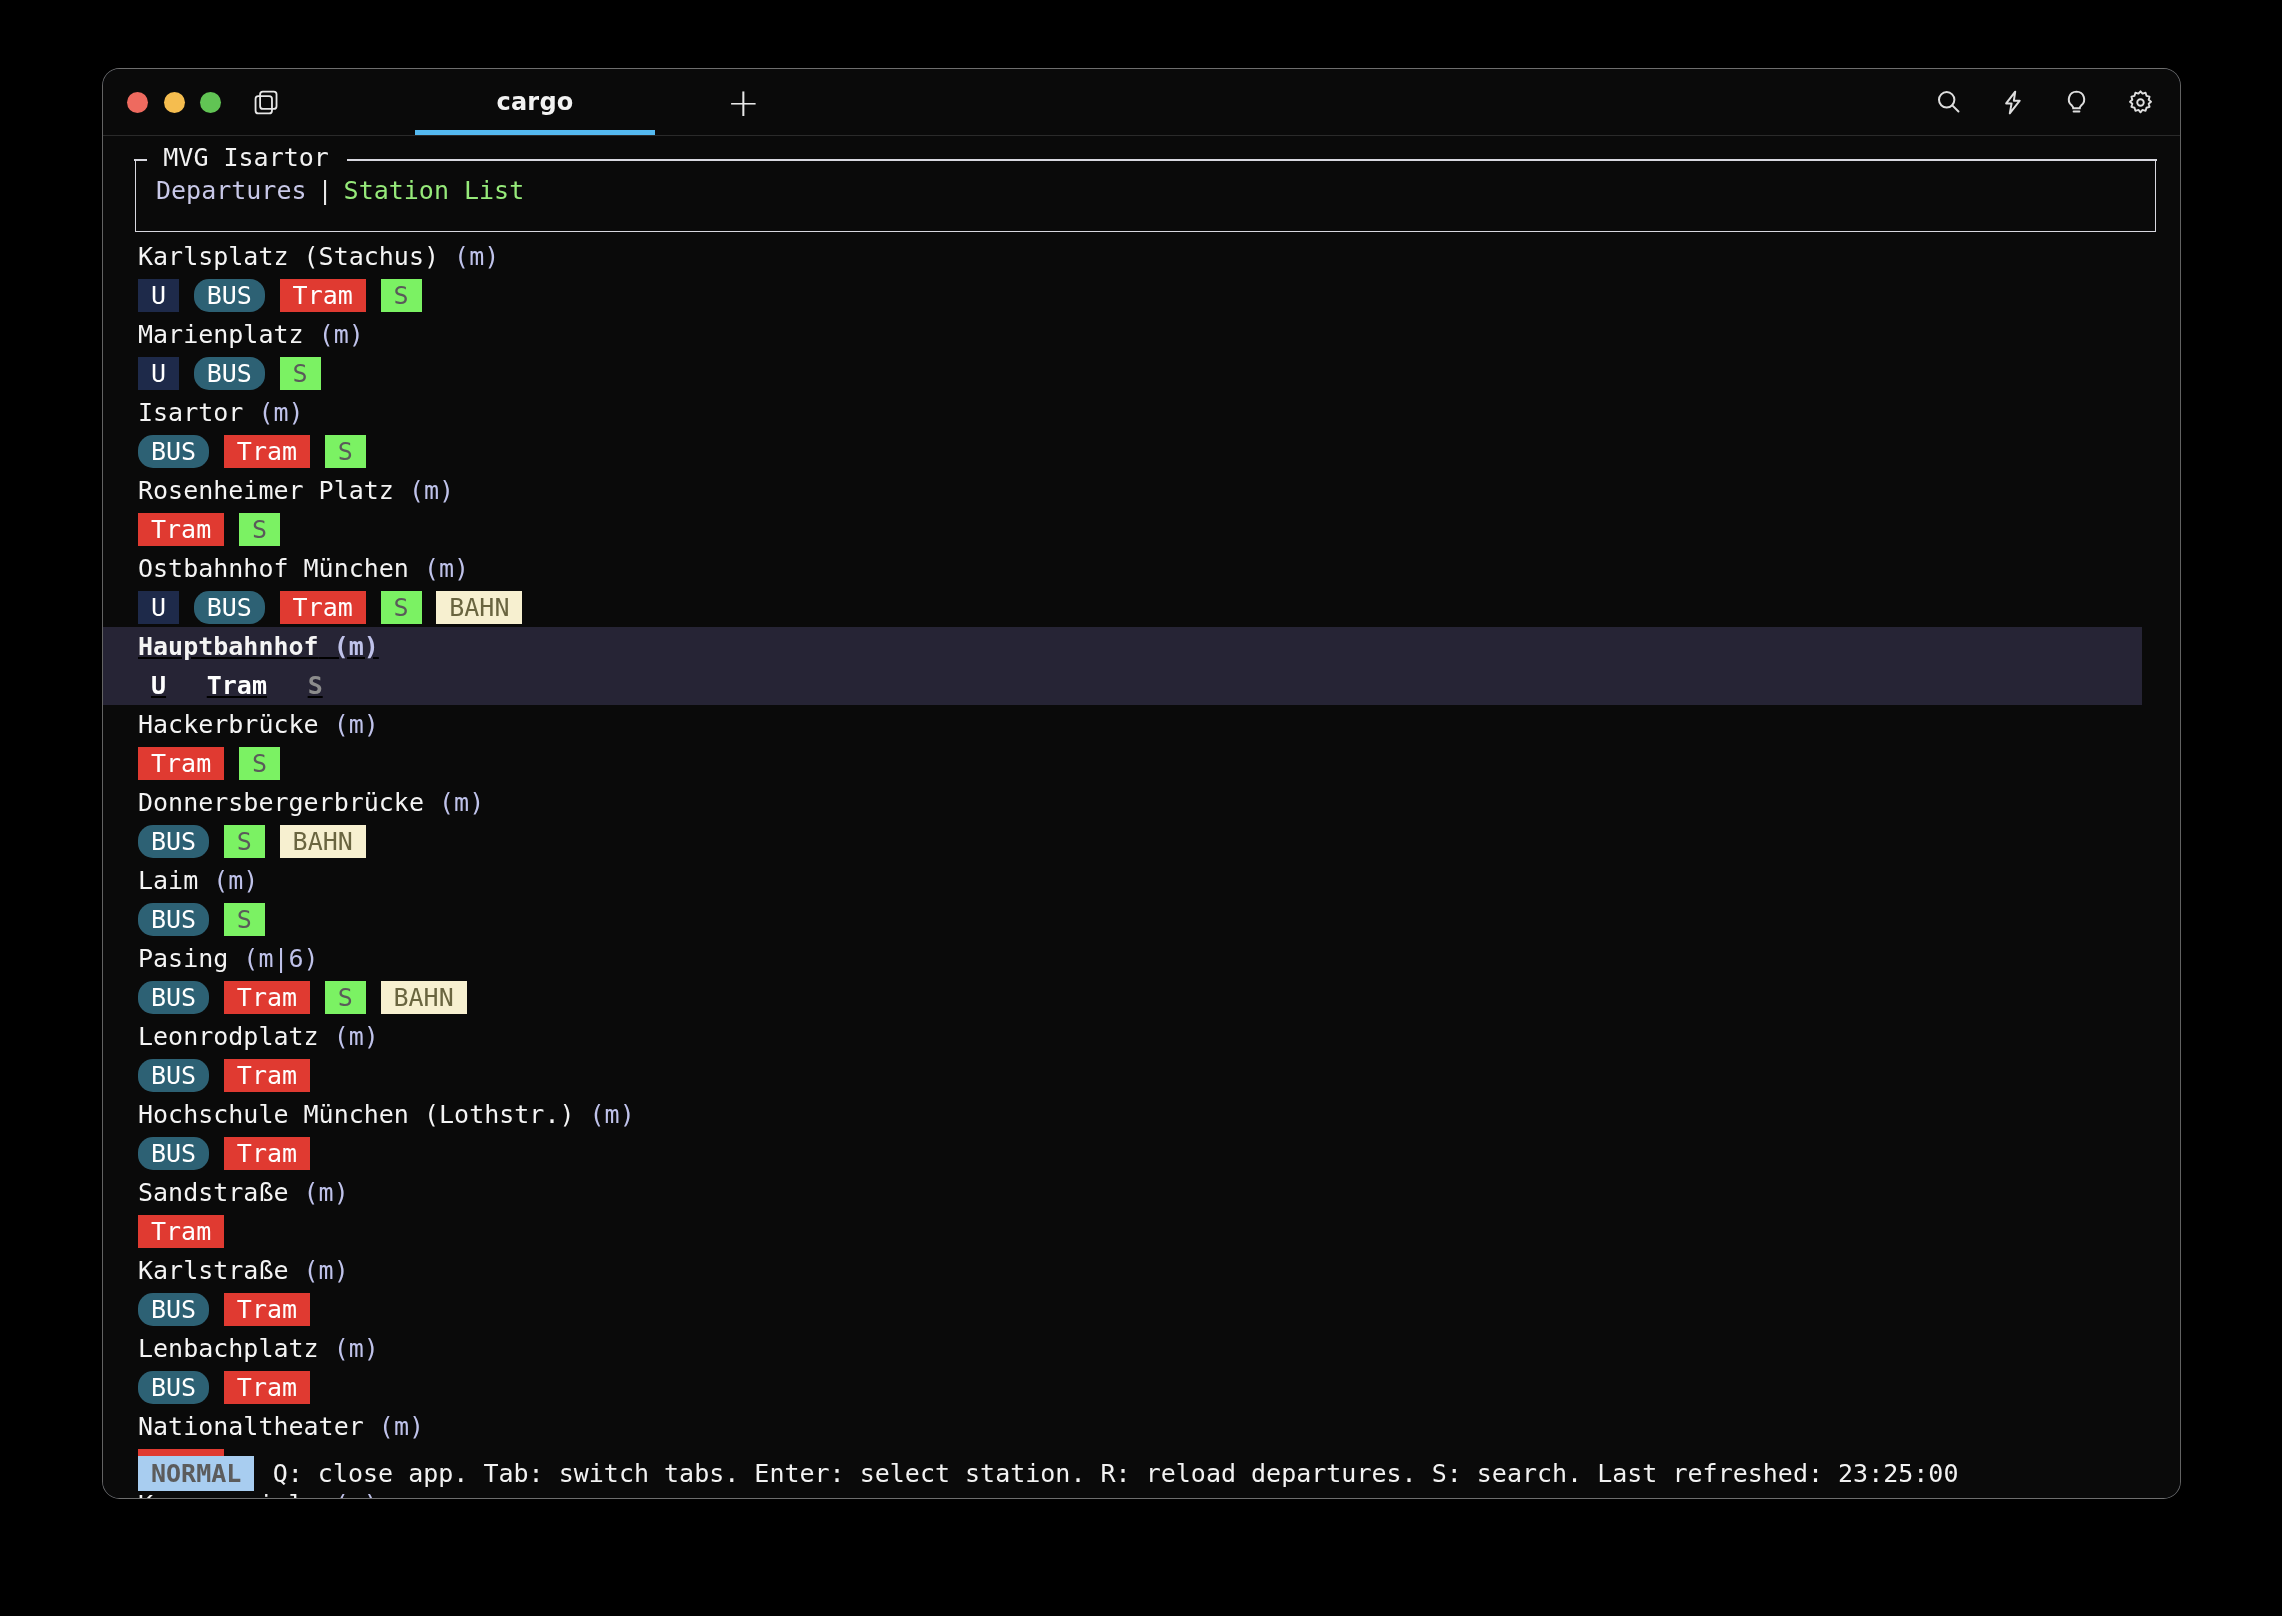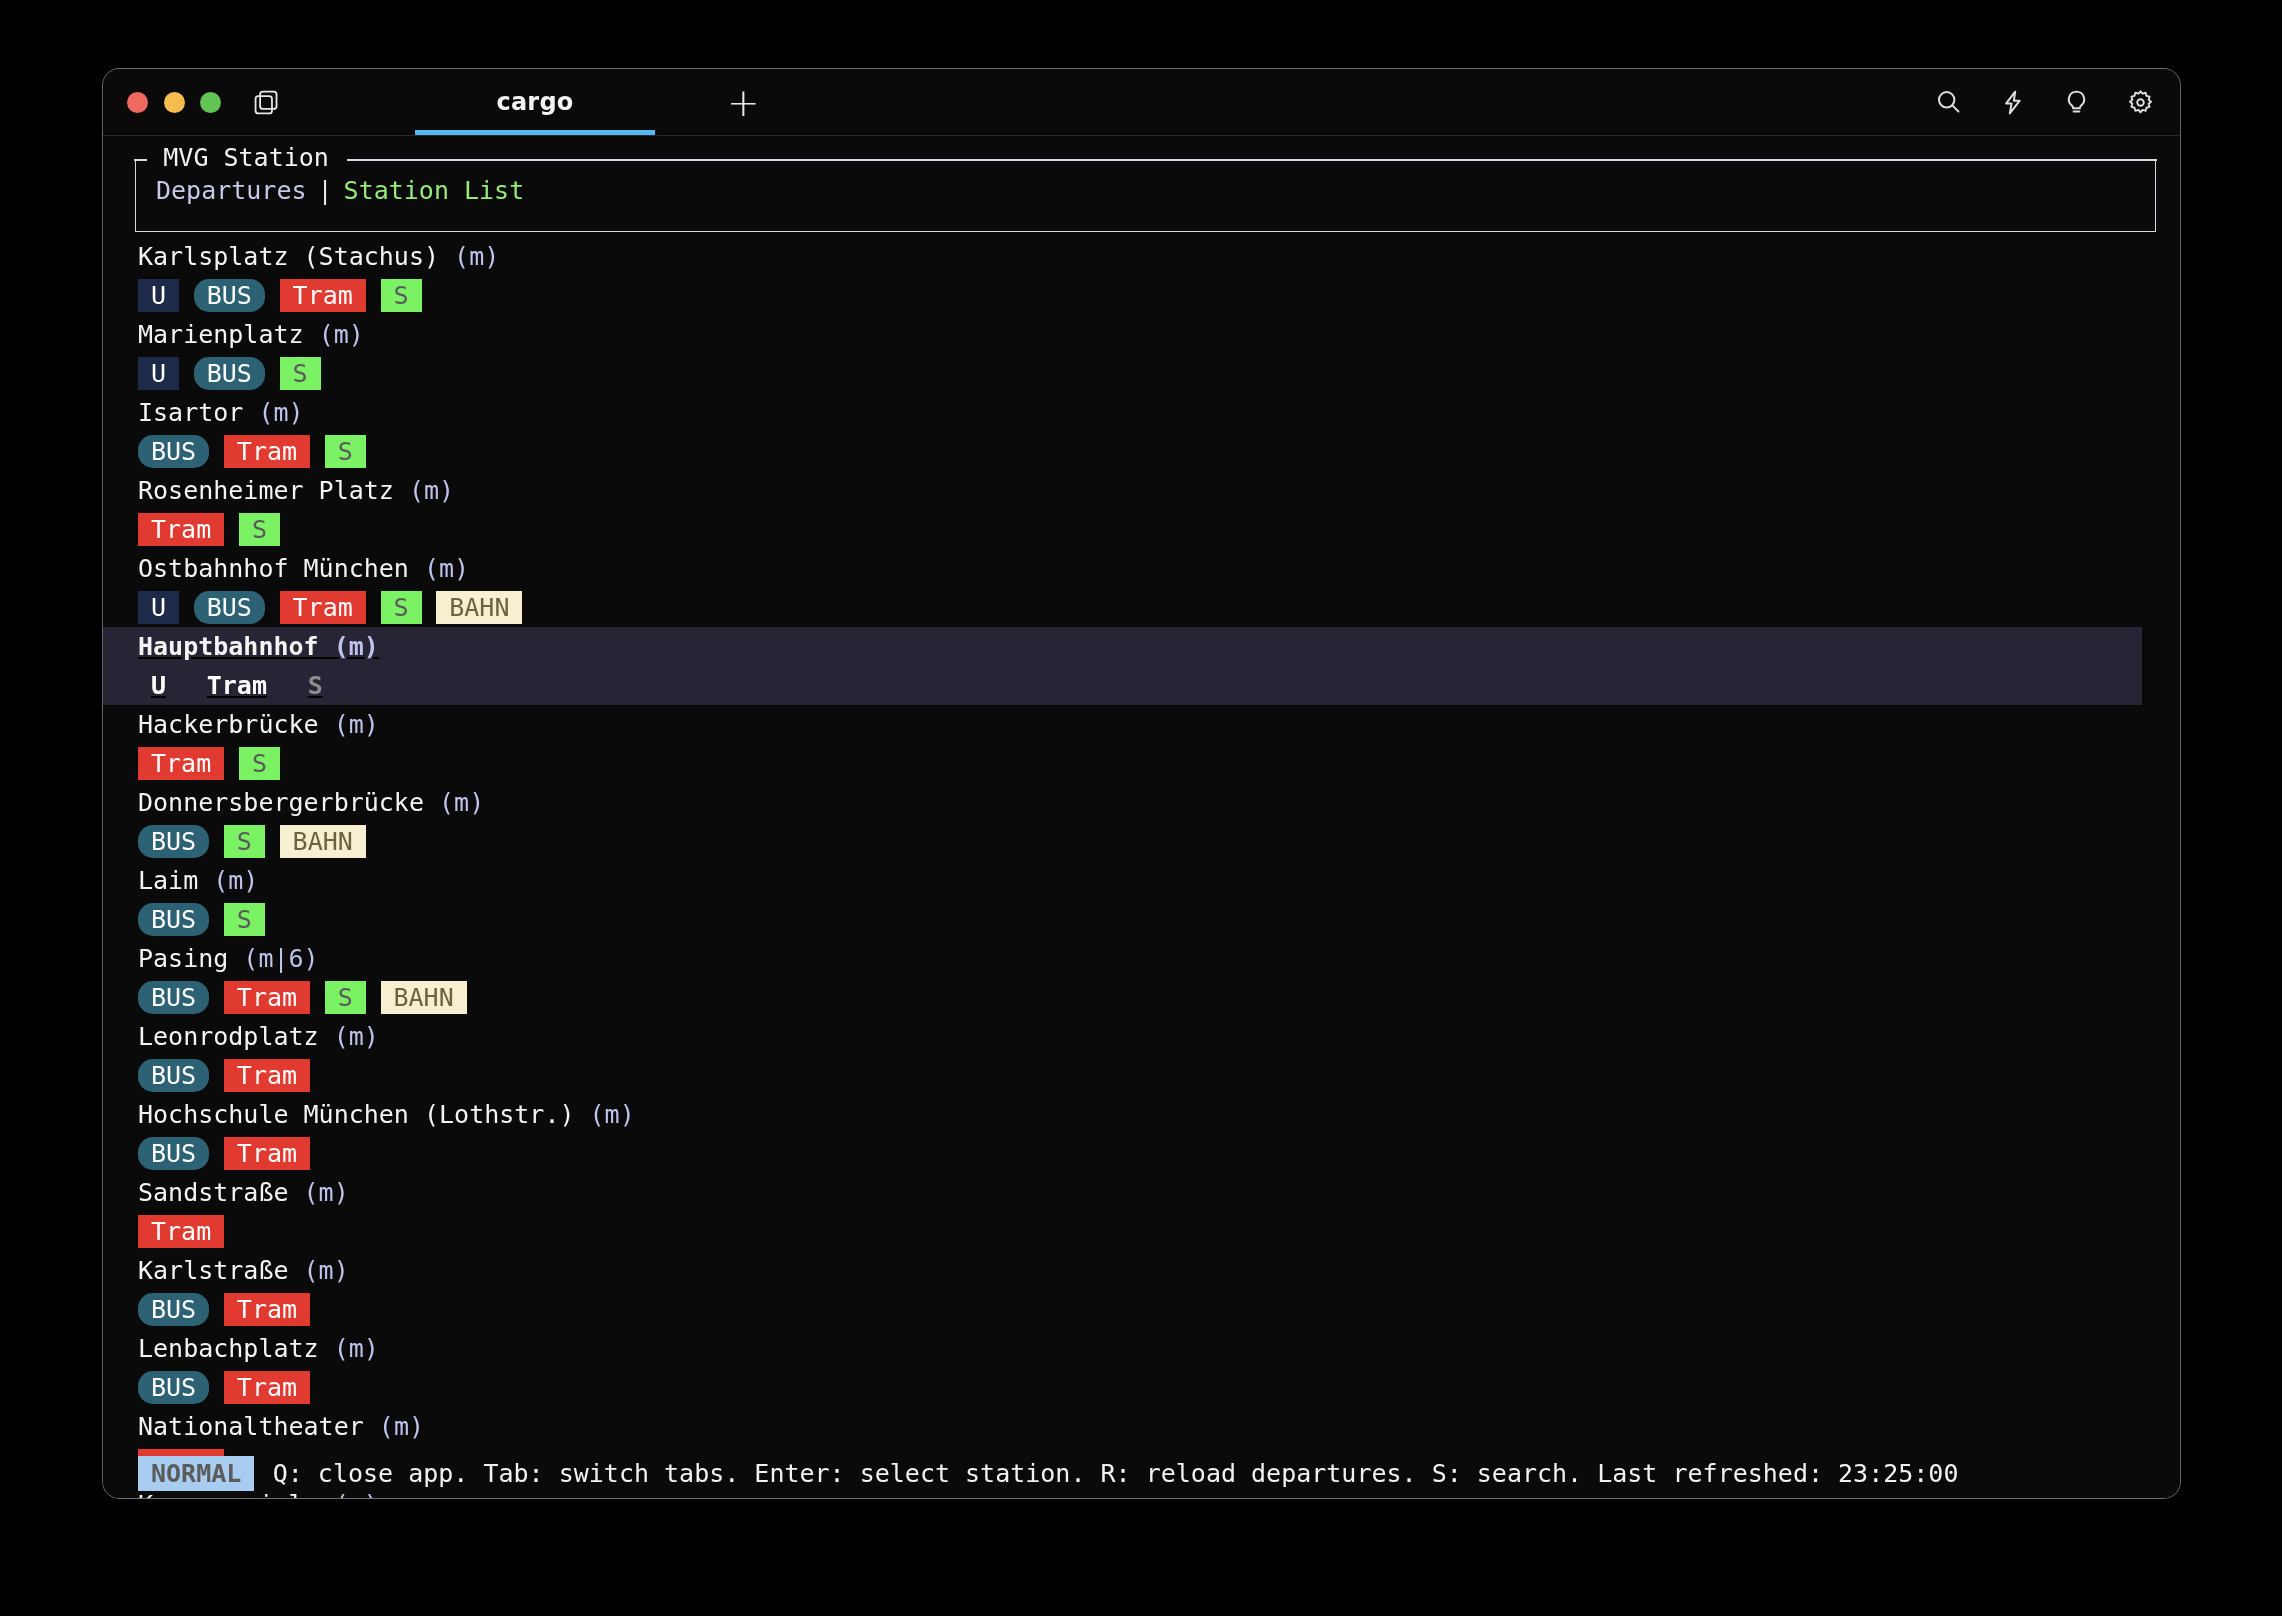--- a/index.html
+++ b/index.html
@@ -337,21 +337,21 @@
         </svg>
       </div>
     </div>
   </div>
 
   <div class="term">
 
     <div class="framebox">
       <div class="fb-top-left"></div>
       <div class="fb-top-right"></div>
-      <div class="fb-title">MVG Station</div>
+      <div class="fb-title">MVG Isartor</div>
       <div class="fb-tabs">
         <span class="fb-tab-inactive">Departures</span>
         <span class="fb-tab-sep">|</span>
         <span class="fb-tab-active">Station List</span>
       </div>
     </div>
 
     <div class="stationlist" id="stationlist">
         <div class="station">
           <div class="st-name"><span>Karlsplatz (Stachus)</span><span class="st-suffix"> (m)</span></div>

